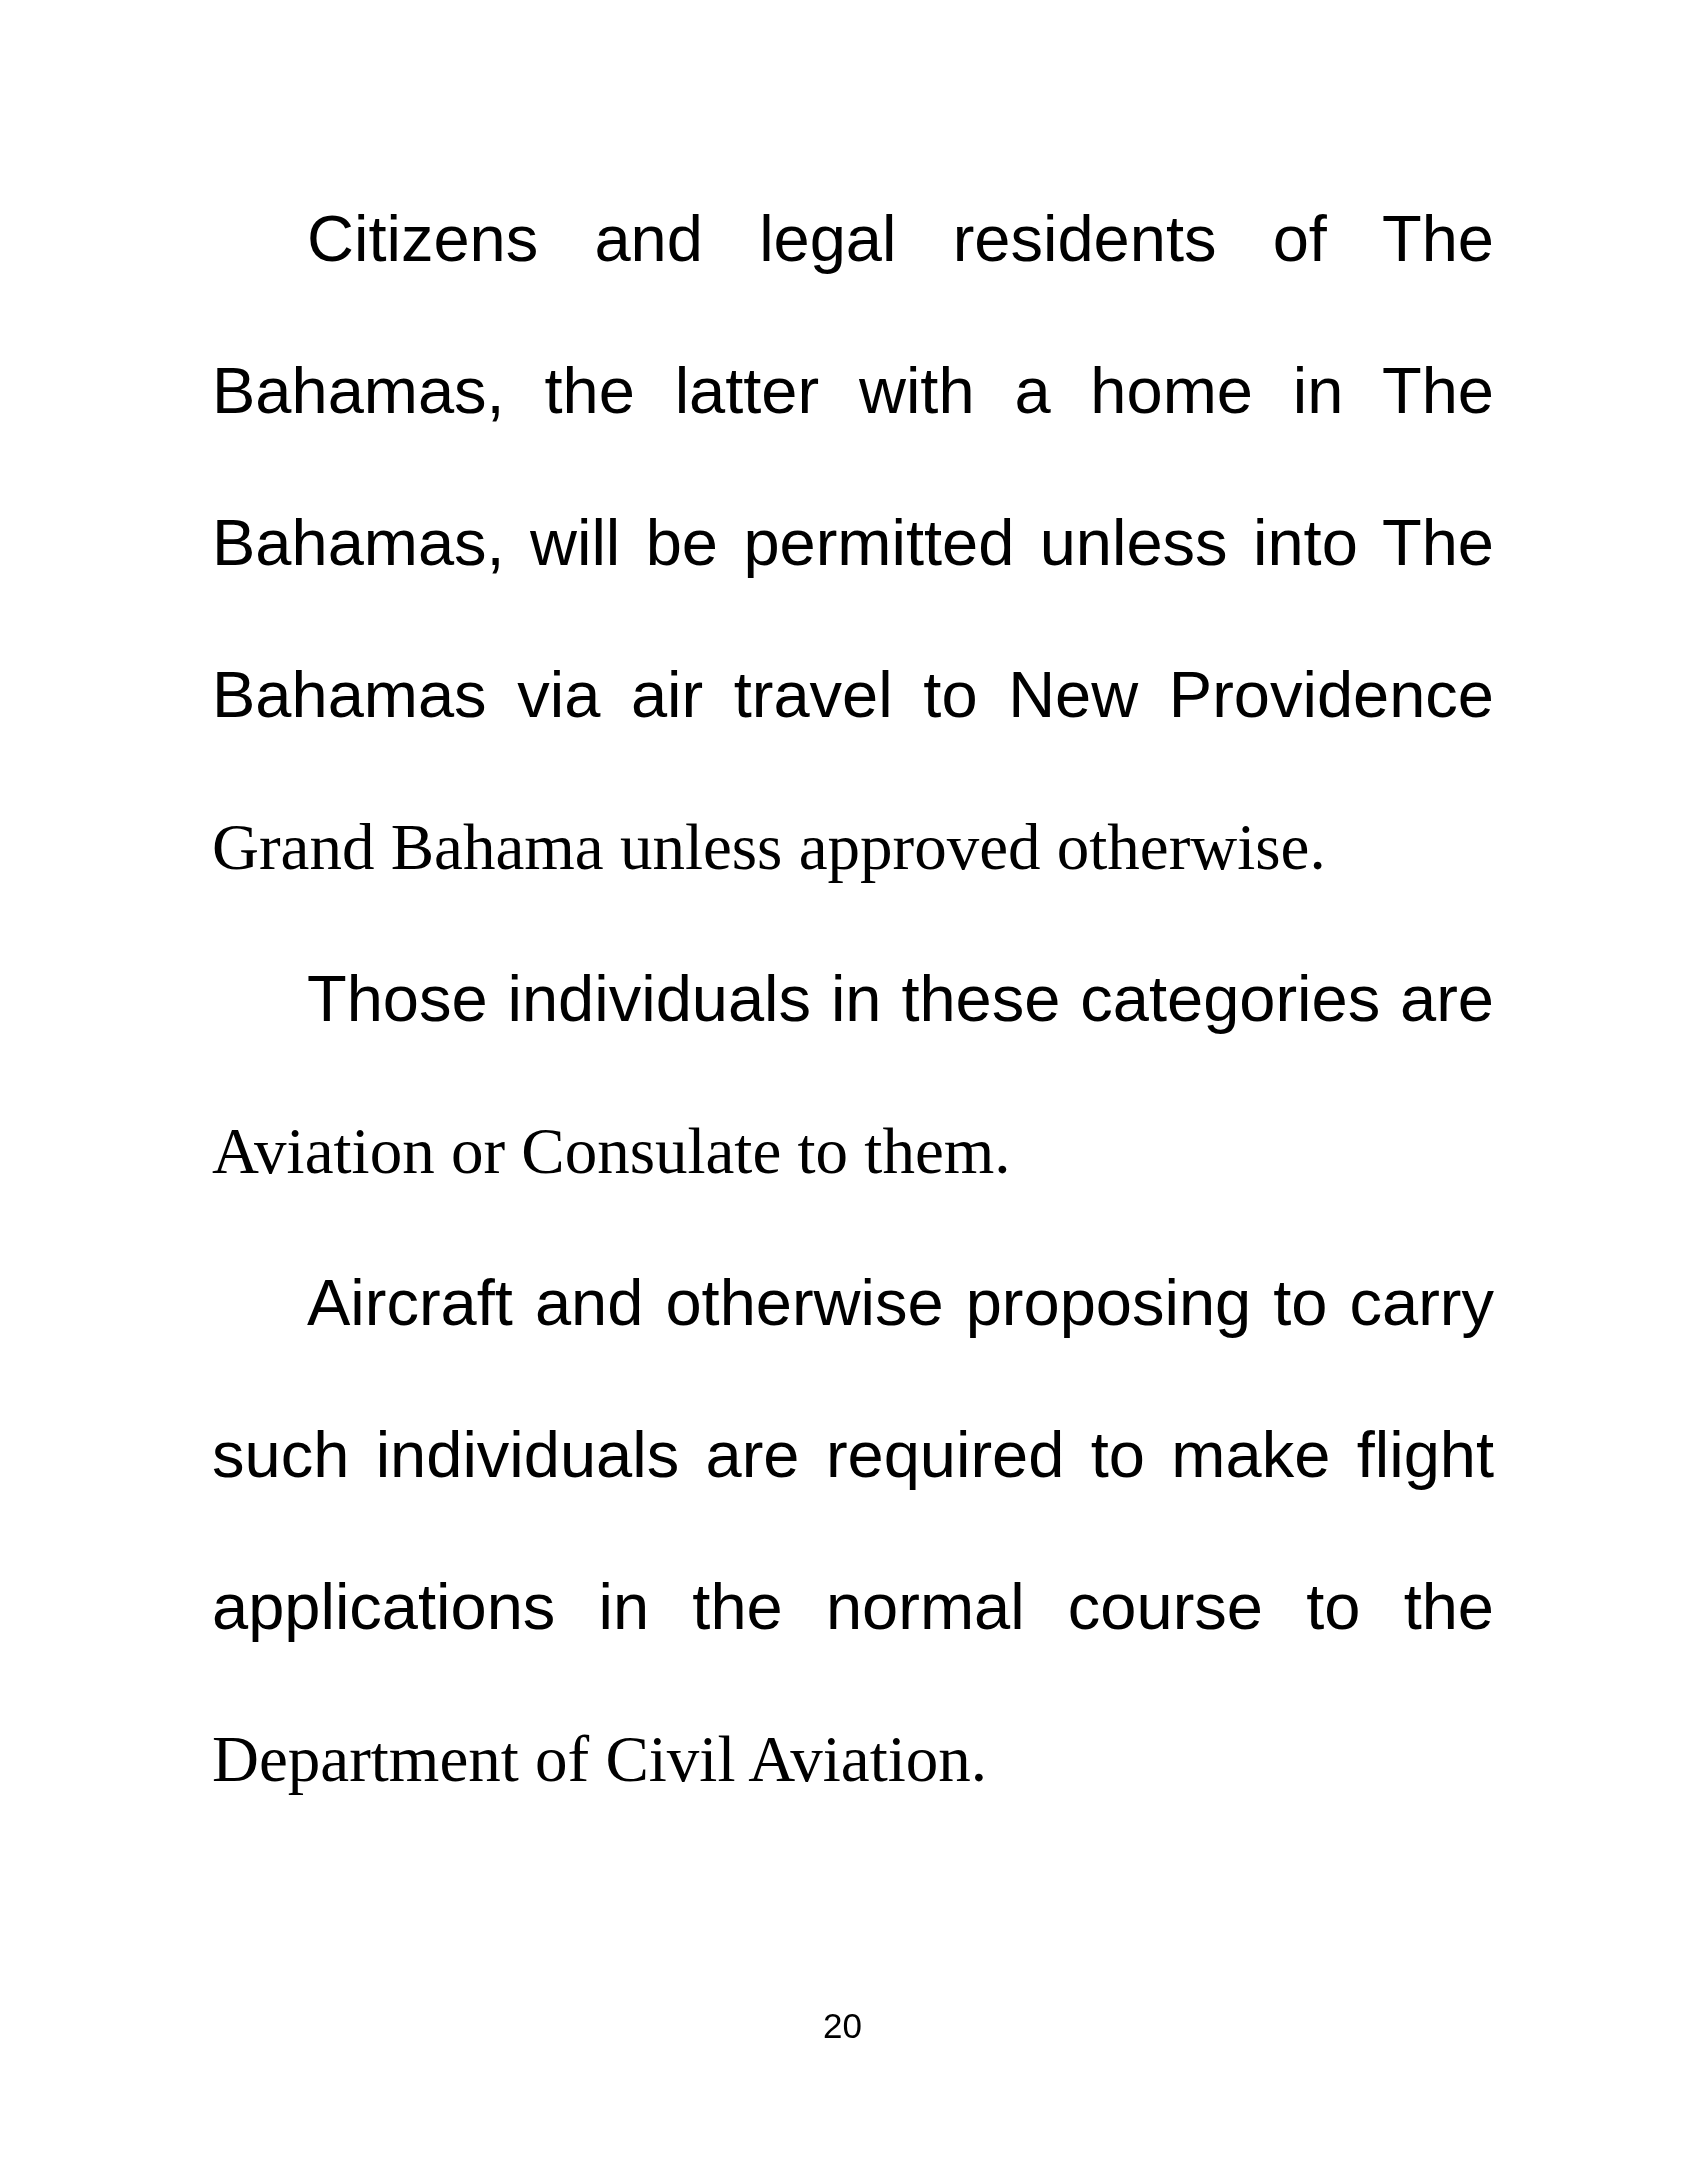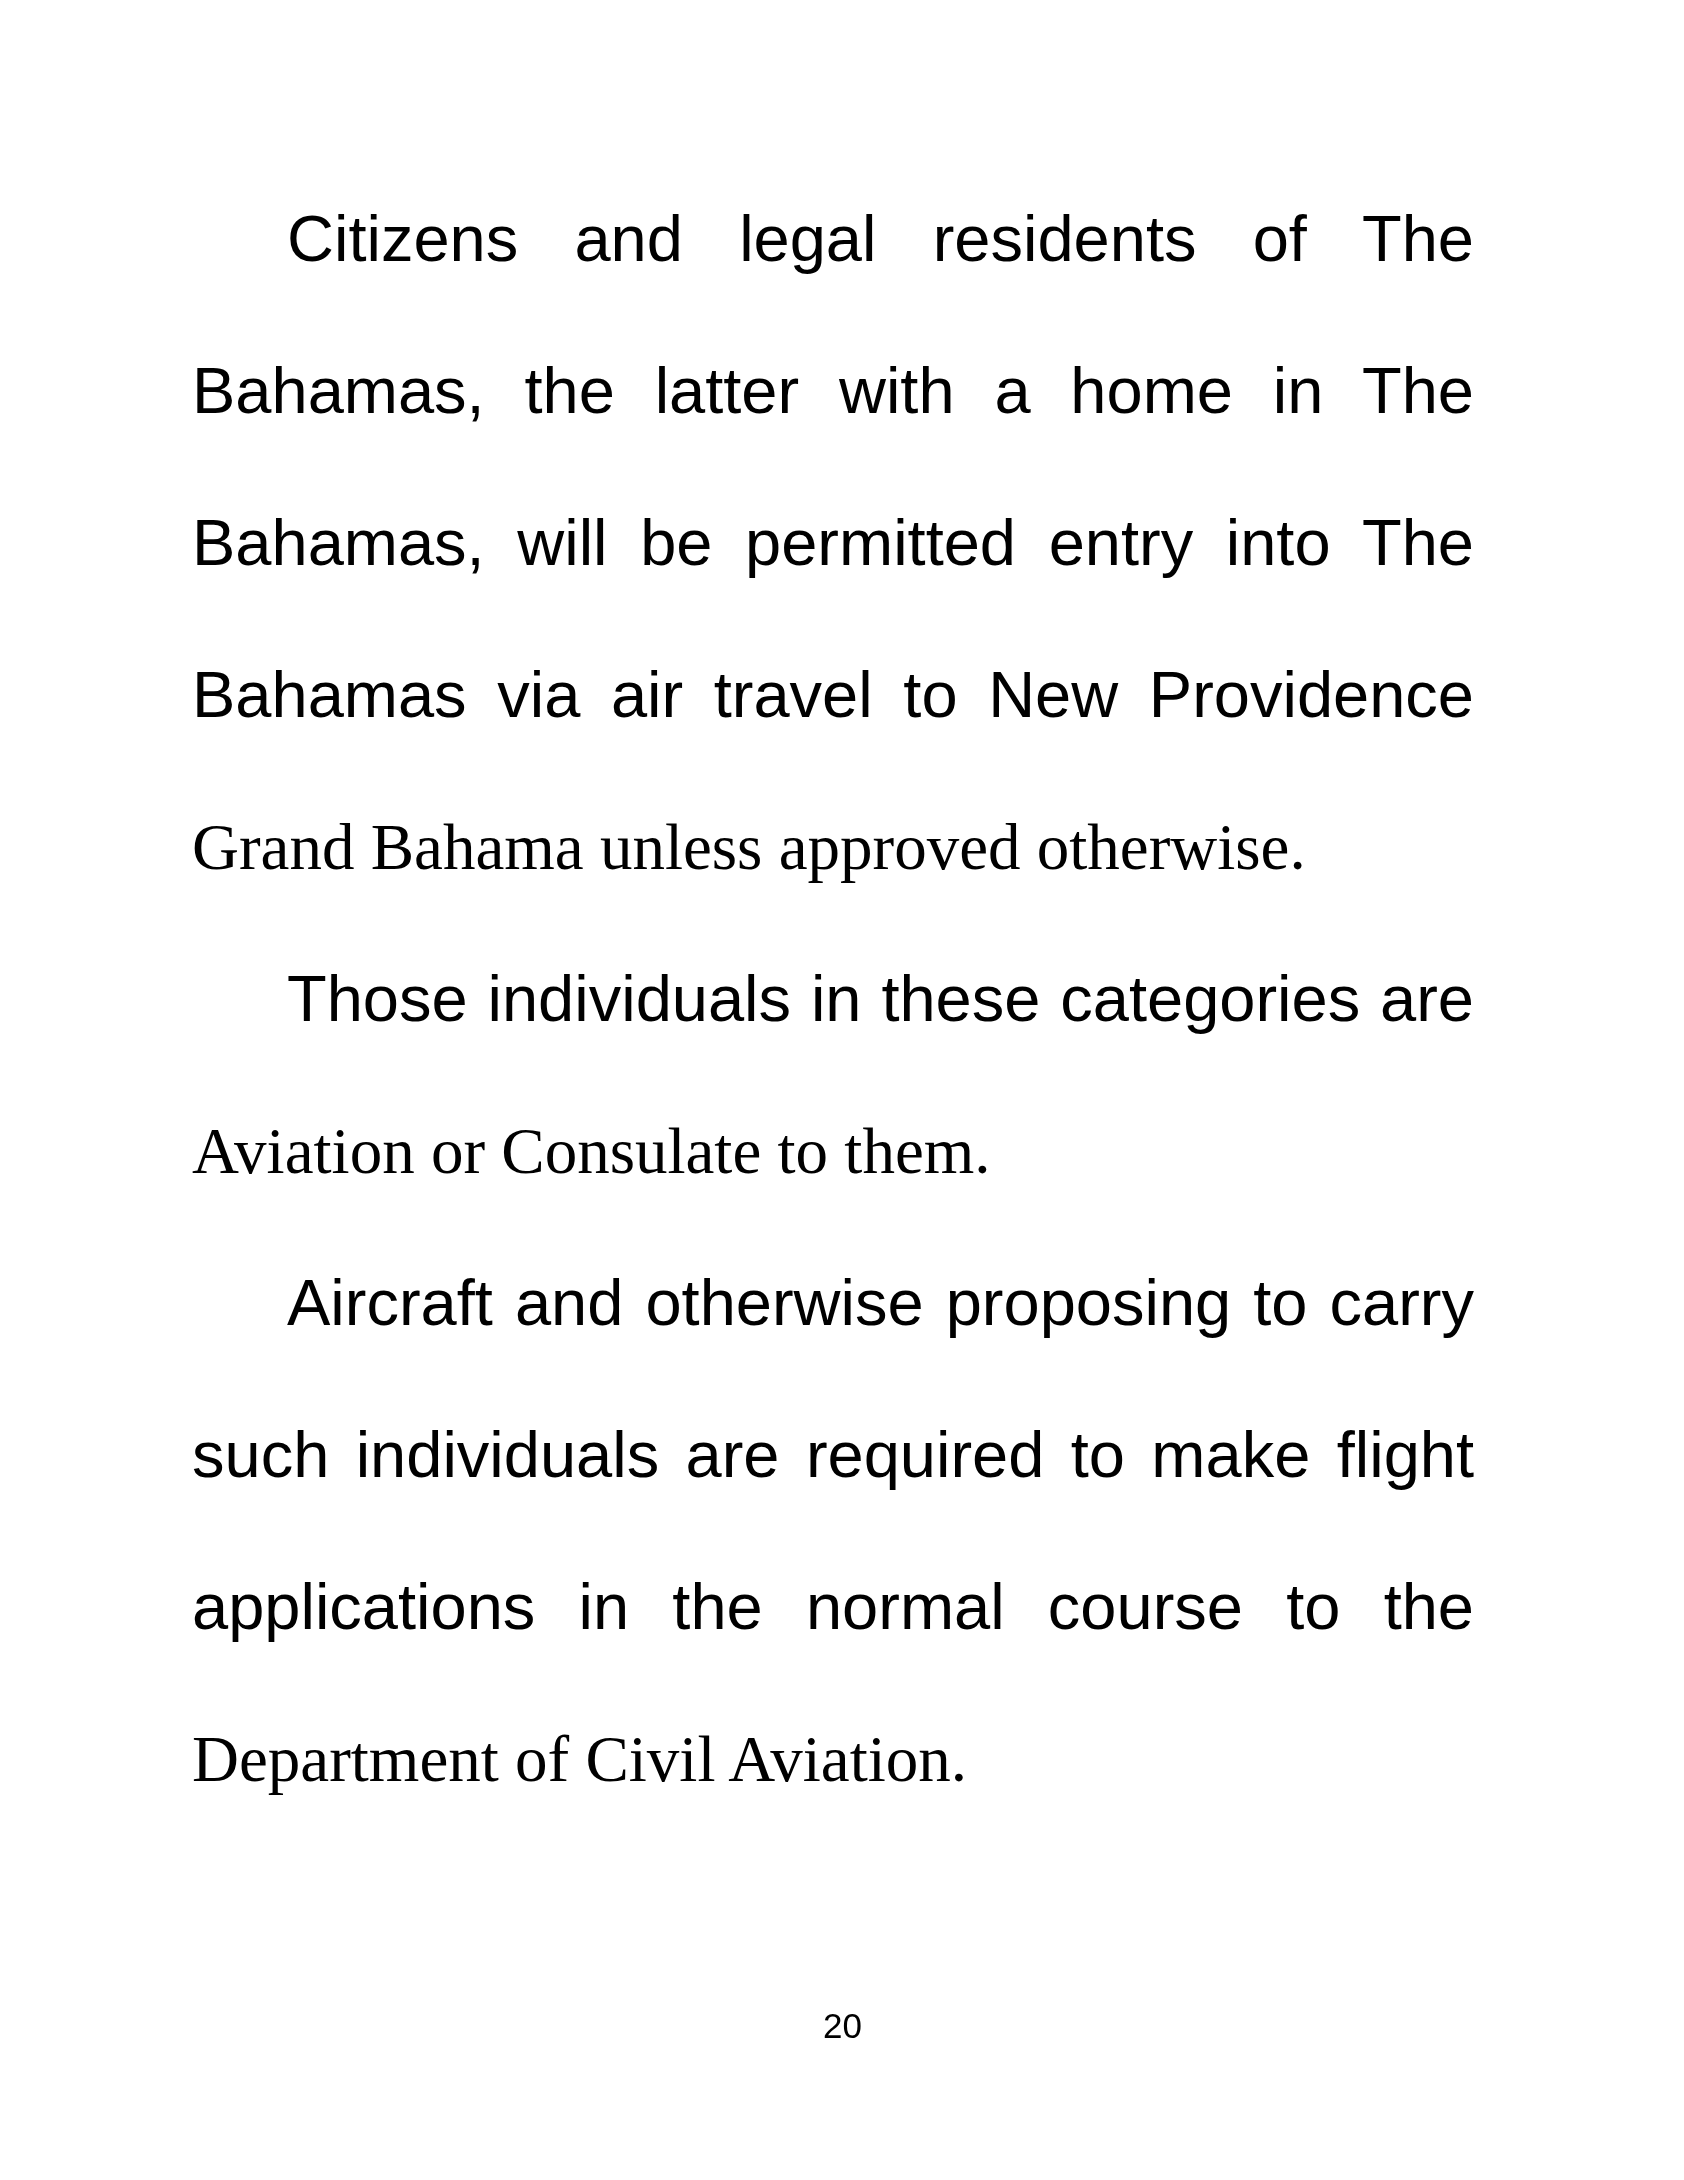--- a/index.html
+++ b/index.html
@@ -11,21 +11,21 @@
     position: relative;
     width: 1685px;
     height: 2181px;
     background: #ffffff;
     color: #000000;
     font-family: "Liberation Sans", sans-serif;
     overflow: hidden;
   }
   .content {
     position: absolute;
-    left: 192px;
+    left: 212px;
     top: 163px;
     width: 1282px;
     font-size: 65px;
     line-height: 152px;
     letter-spacing: 0;
   }
   .para {
     margin: 0;
     padding: 0;
   }
@@ -59,21 +59,21 @@
 </style>
 </head>
 <body>
 
 <div class="page">
   <div class="content">
 
     <div class="para">
       <div class="line first">Citizens and legal residents of The</div>
       <div class="line">Bahamas, the latter with a home in The</div>
-      <div class="line">Bahamas, will be permitted entry into The</div>
+      <div class="line">Bahamas, will be permitted unless into The</div>
       <div class="line">Bahamas via air travel to New Providence or</div>
       <div class="line last">Grand Bahama unless approved otherwise.</div>
     </div>
 
     <div class="para">
       <div class="line first">Those individuals in these categories are</div>
       <div class="line last">Aviation or Consulate to them.</div>
     </div>
 
     <div class="para">

